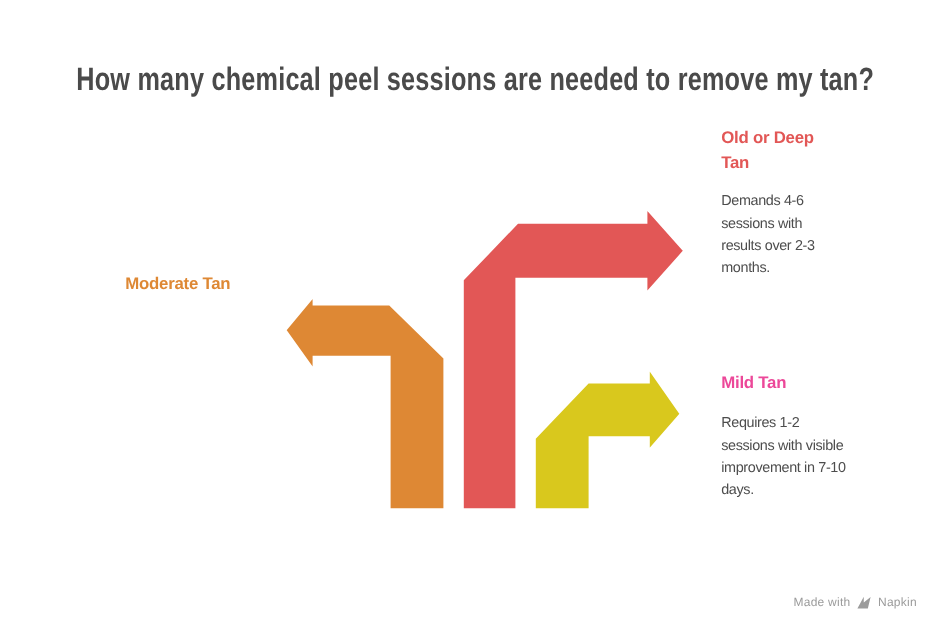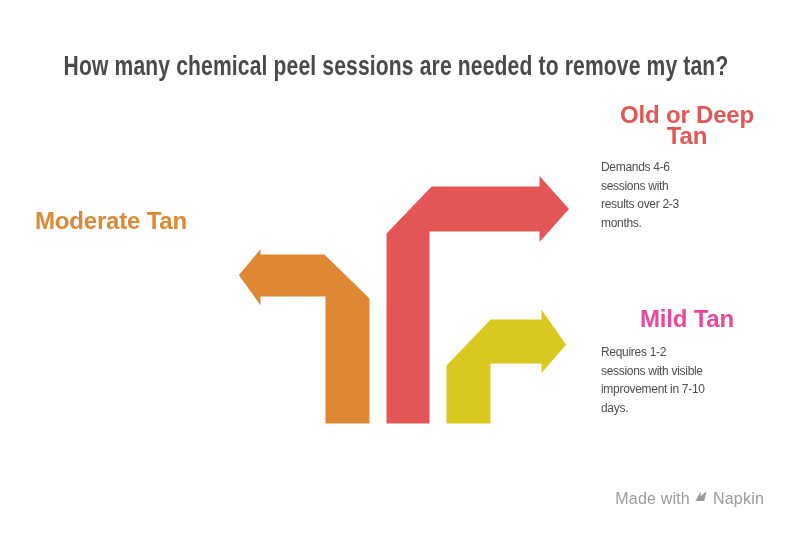--- a/index.html
+++ b/index.html
@@ -8,37 +8,37 @@
     font-family:"Liberation Sans","DejaVu Sans",sans-serif;
   }
   .title{
     position:absolute;left:50%;top:51px;transform:translateX(-50%) scaleX(0.78);
     transform-origin:center;white-space:nowrap;
     font-size:27px;font-weight:bold;color:#4a4a4a;letter-spacing:0.2px;
   }
   .arrows-svg{position:absolute;left:0;top:0;pointer-events:none;}
   .section{position:absolute;}
   .section h2{
-    margin:0;font-size:24px;font-weight:bold;line-height:21px;
-    white-space:pre-line;letter-spacing:-0.2px;text-align:center;
+    margin:0;font-size:14px;font-weight:bold;line-height:21px;
+    white-space:pre-line;letter-spacing:-0.2px;
   }
   .section p{
     margin:12px 0 0 0;font-size:12px;line-height:18.5px;color:#4d4d4d;
     white-space:pre-line;letter-spacing:-0.3px;
   }
-  .sec-moderate{left:30px;top:210px;width:162px;text-align:right;}
+  .sec-moderate{left:30px;top:226px;width:162px;text-align:right;}
   .sec-moderate h2{color:#de8834;}
   .sec-olddeep{left:601px;top:104px;width:172px;text-align:left;}
   .sec-olddeep h2{color:#e25756;}
   .sec-mild{left:601px;top:308px;width:172px;text-align:left;}
   .sec-mild h2{color:#ec4899;}
   .sec-mild p{margin-top:14px;}
   .watermark{
-    position:absolute;right:28px;bottom:16px;display:flex;align-items:flex-start;gap:5px;
-    font-size:16px;color:#9b9b9b;letter-spacing:0.2px;
+    position:absolute;right:28px;bottom:16px;display:flex;align-items:center;gap:5px;
+    font-size:10px;color:#9b9b9b;letter-spacing:0.2px;
   }
   .watermark svg{display:block;}
 </style>
 </head>
 <body>
 
 <div id="canvas">
 
   <div class="title">How many chemical peel sessions are needed to remove my tan?</div>
 

